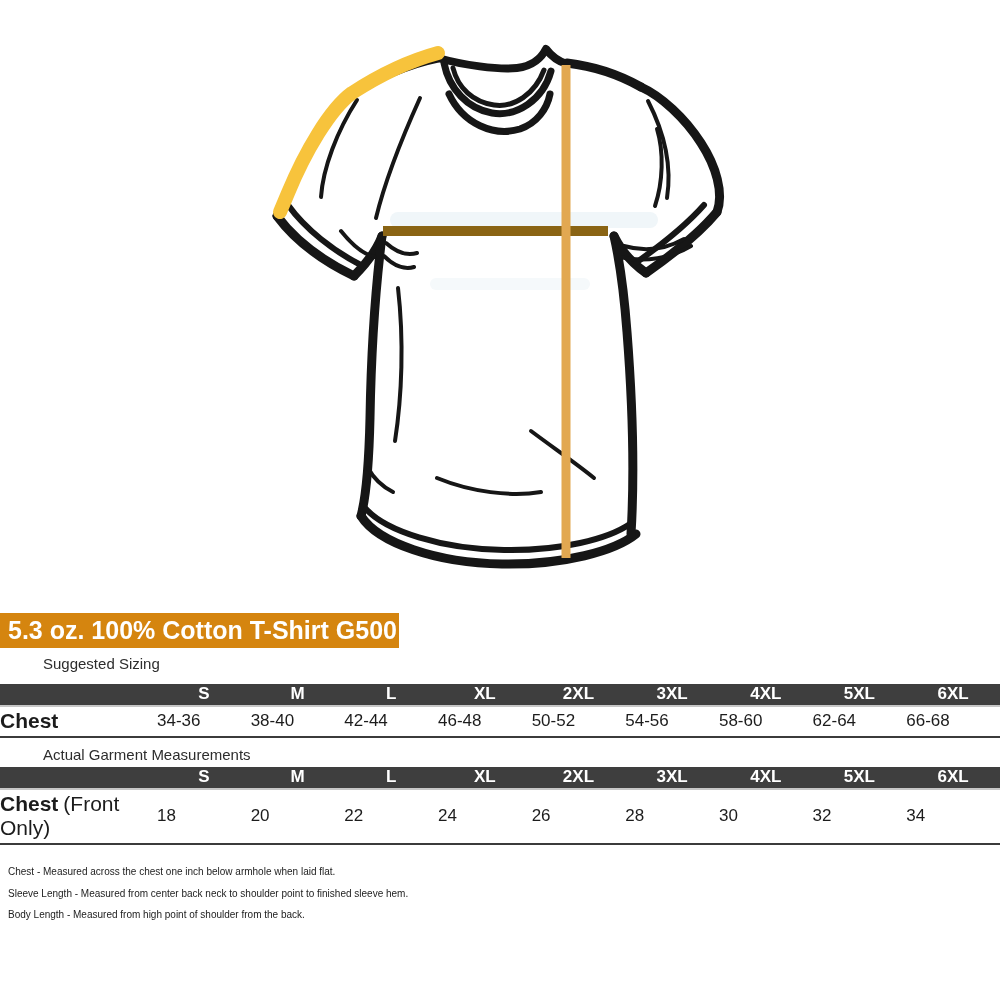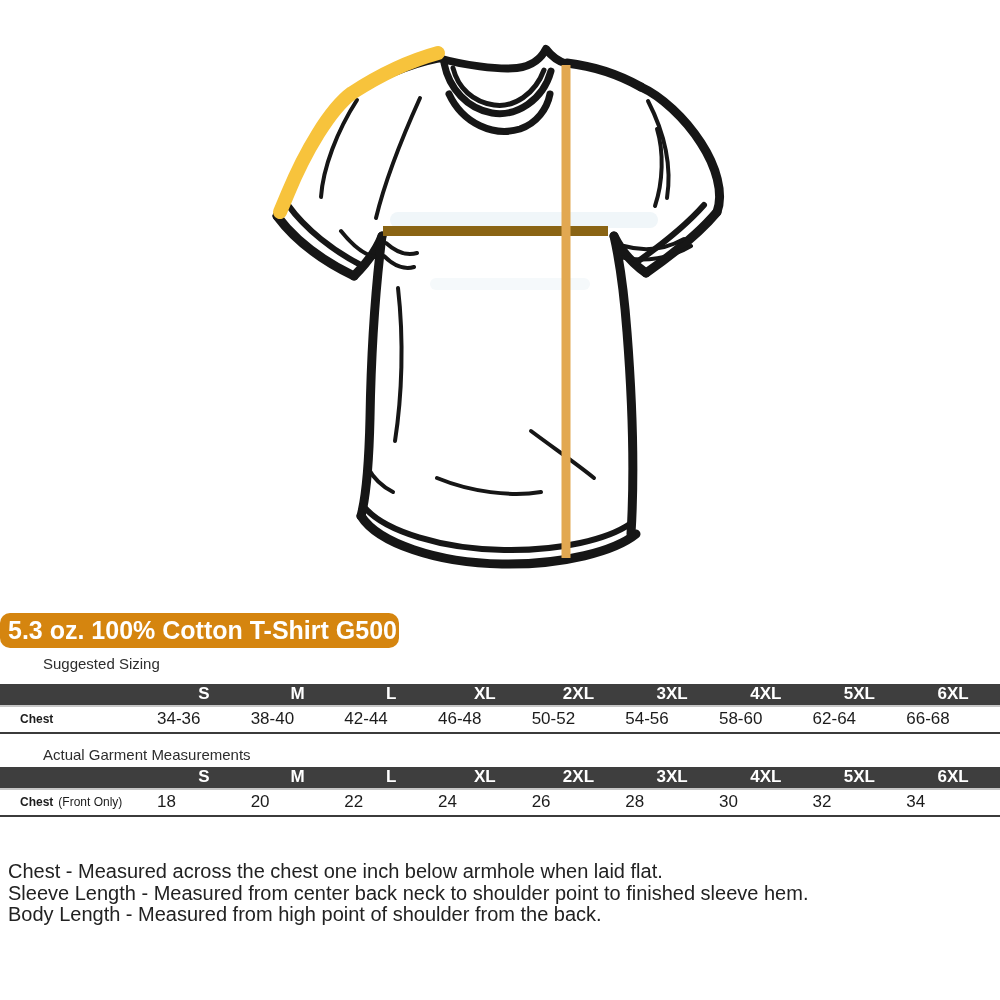--- a/index.html
+++ b/index.html
@@ -3,21 +3,21 @@
 <meta charset="utf-8">
 <style>
   html,body{margin:0;padding:0;}
   body{
     width:1000px;height:1000px;position:relative;background:#ffffff;
     font-family:"Liberation Sans", sans-serif;overflow:hidden;
   }
   .shirt-svg{position:absolute;left:0;top:0;}
   .banner{
     position:absolute;left:0;top:613px;width:399px;height:35px;
-    display:flex;align-items:center;border-radius:10px;
+    display:flex;align-items:center;
   }
   .banner-text{
     color:#ffffff;font-weight:bold;font-size:25px;padding-left:8px;white-space:nowrap;
   }
   .section-label{
     position:absolute;left:4px;font-size:15px;color:#2d2d2d;margin-left:39px;
   }
   #suggested-label{top:655px;}
   #actual-label{top:746px;}
   table{
@@ -25,26 +25,26 @@
   }
   #suggested-table{top:684px;}
   #actual-table{top:767px;}
   th{
     color:#ffffff;font-weight:bold;font-size:17px;height:20px;padding:0 0 1px 0;
     border-bottom:2px solid #c6c6c6;text-align:center;
   }
   td{
     font-size:17px;color:#1c1c1c;text-align:left;padding:2px 0 3px 0;height:19px;
   }
-  td.row-label{text-align:left;padding-left:20px;font-weight:bold;font-size:12px;}
+  td.row-label{text-align:left;padding-left:0;font-weight:bold;font-size:21px;}
   td.row-label .suffix{font-weight:normal;margin-left:5px;}
   #suggested-table tbody td{border-bottom:2px solid #3b3b3b;}
   #actual-table tr.sep td{border-bottom:2px solid #3b3b3b;margin-left:16px;}
   .notes{position:absolute;left:8px;top:861px;}
-  .note-line{font-size:20px;color:#222222;line-height:21.5px;margin:0;}
+  .note-line{font-size:10px;color:#222222;line-height:21.5px;margin:0;}
 </style>
 </head>
 <body>
 
 <svg class="shirt-svg" width="1000" height="610" viewBox="0 0 1000 610">
 
   <g>
     <rect x="390" y="212" width="268" height="16" rx="8" fill="#F0F6F9"></rect>
     <rect x="430" y="278" width="160" height="12" rx="6" fill="#F5F9FB"></rect>
   </g>

